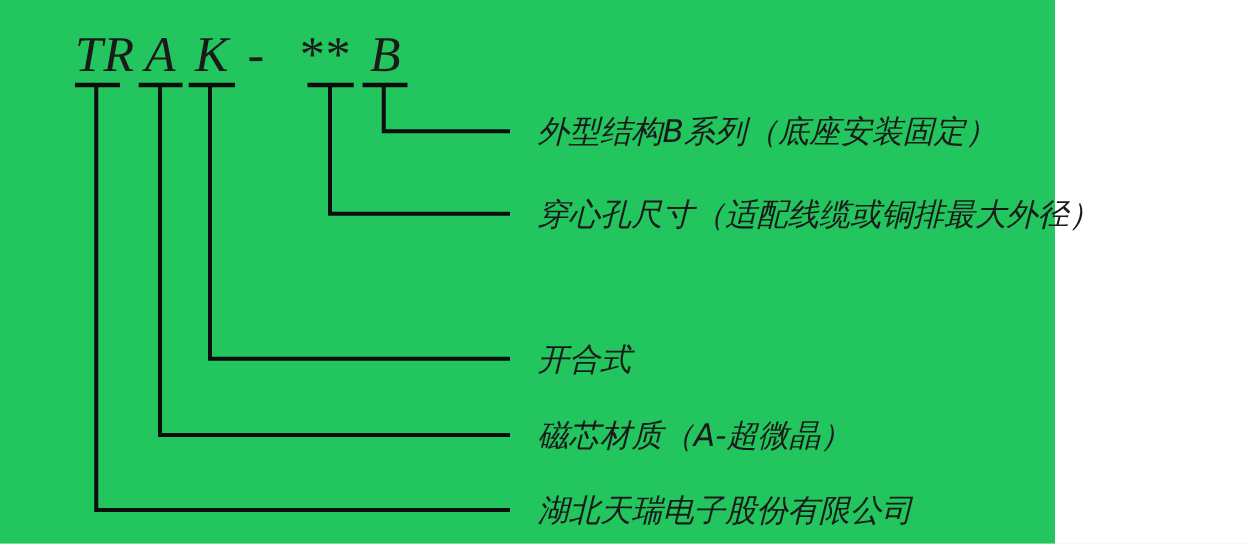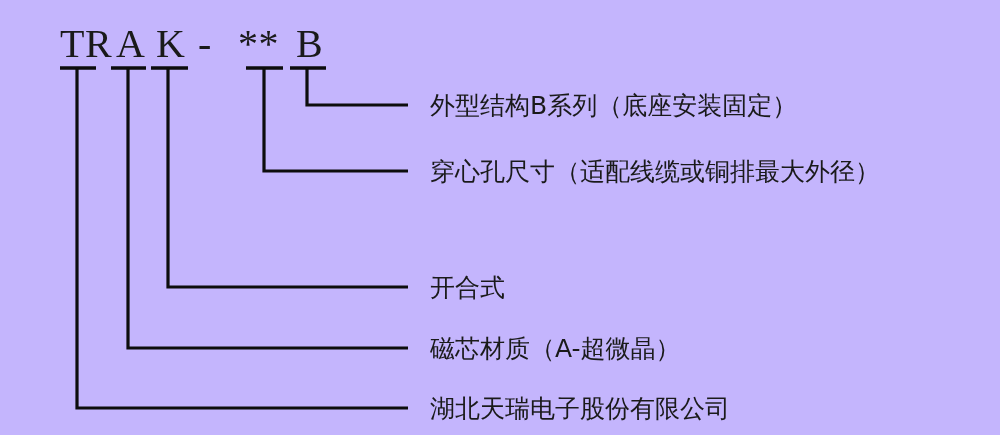--- a/index.html
+++ b/index.html
@@ -8,23 +8,24 @@
     background: #ffffff;
   }
   body {
     width: 1000px;
     height: 435px;
     font-family: "Liberation Sans", sans-serif;
     overflow: hidden;
   }
   #diagram-root {
     position: relative;
-    width: 1000px;
+    width: 844px;
     height: 435px;
-    background: #c4b5fd;
+    background: #22c55e;
+    font-style: italic;
   }
   svg.diagram-canvas {
     position: absolute;
     top: 0;
     left: 0;
     width: 1000px;
     height: 435px;
     display: block;
   }
   .model-code-text {

